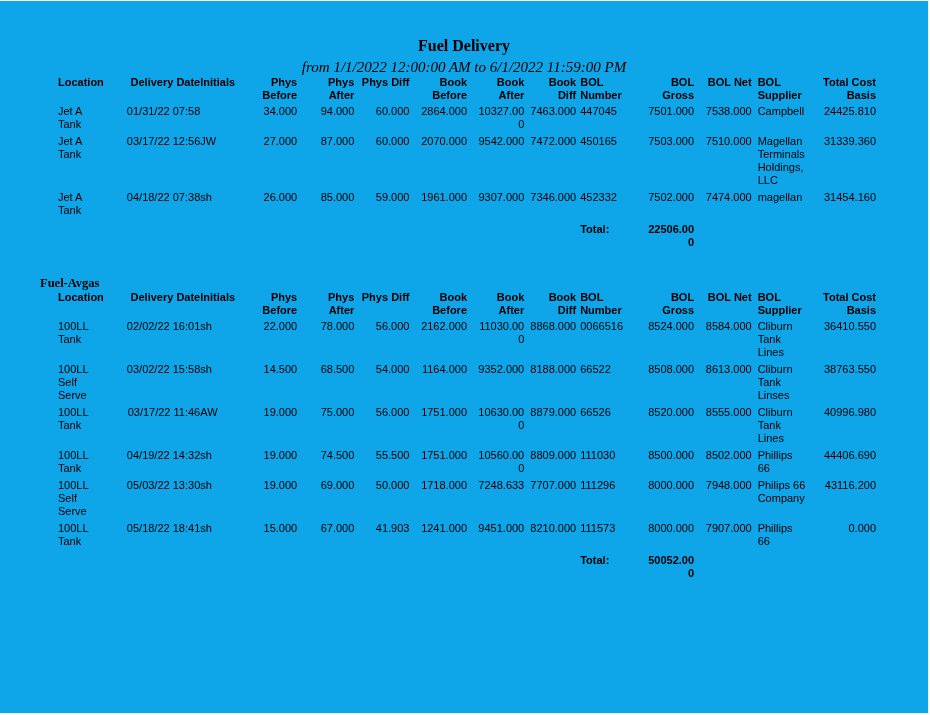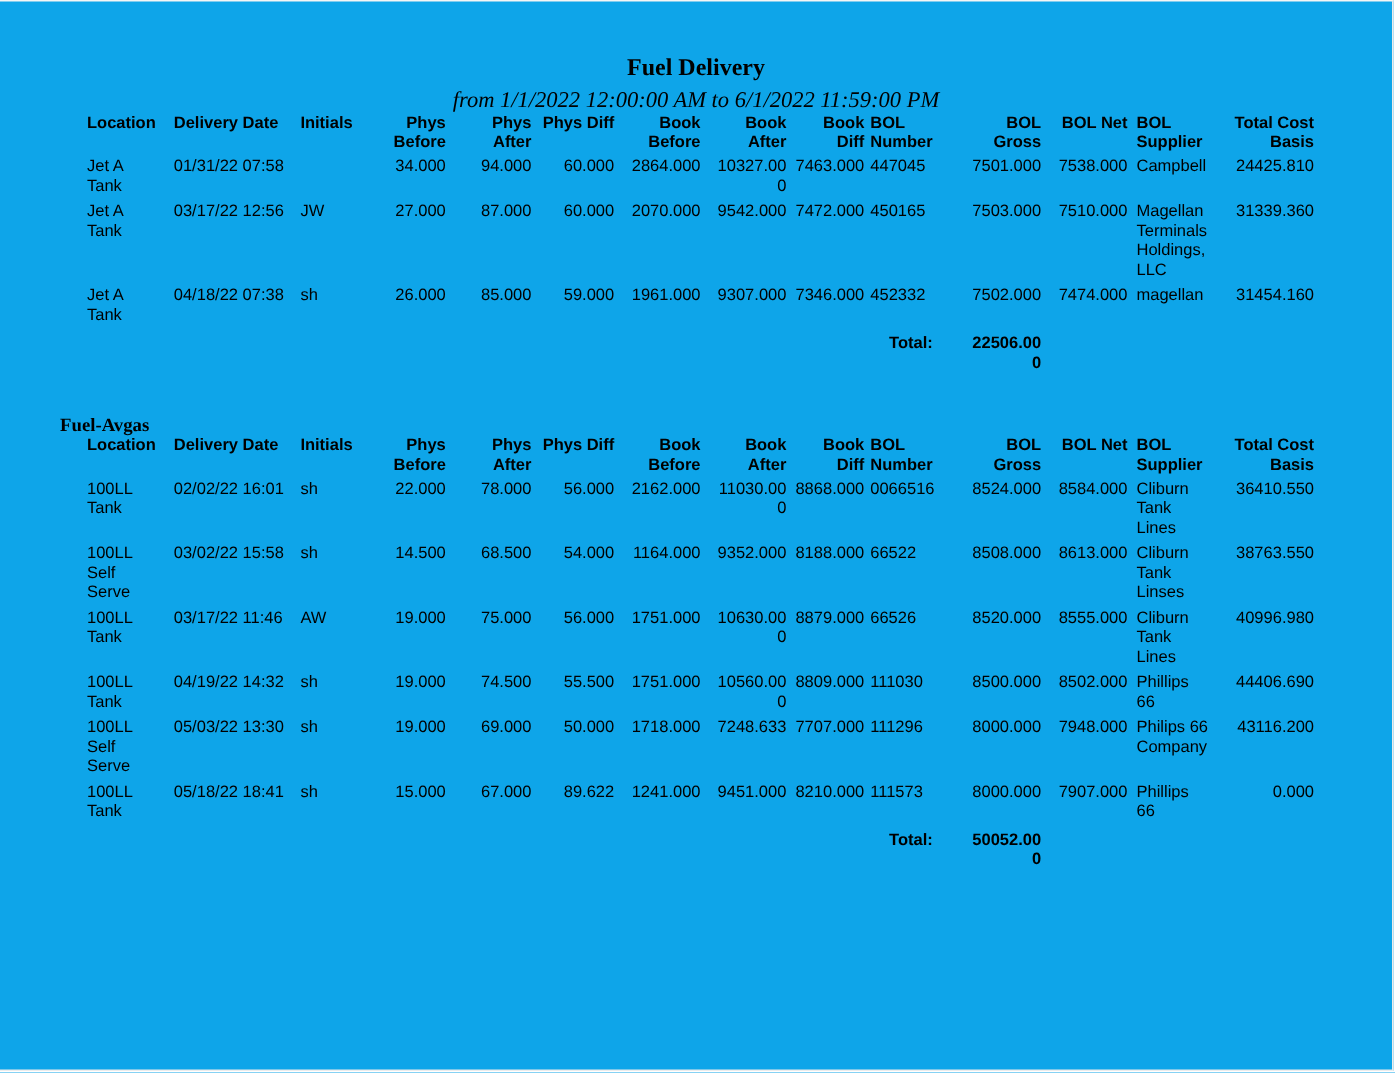--- a/index.html
+++ b/index.html
@@ -33,37 +33,37 @@
   col.col-book_before{width:58px}
   col.col-book_after{width:58px}
   col.col-book_diff{width:52px}
   col.col-bol_number{width:56px}
   col.col-bol_gross{width:63px}
   col.col-bol_net{width:58px}
   col.col-bol_supplier{width:55px}
   col.col-total_cost_basis{width:70px}
   
   .col-location{text-align:left;padding-right:12px}
-  .col-delivery_date{text-align:left}
+  .col-delivery_date{text-align:right}
   .col-initials{text-align:left}
   .col-phys_before{text-align:right}
   .col-phys_after{text-align:right}
   .col-phys_diff{text-align:right}
   .col-book_before{text-align:right}
   .col-book_after{text-align:right;padding-left:10px}
   td.col-book_after{word-break:break-all}
   .col-book_diff{text-align:right;padding-left:4px}
   .col-bol_number{text-align:left;padding-left:4px}
   .col-bol_gross{text-align:right;padding-left:12px}
   td.col-bol_gross{word-break:break-all}
   .col-bol_net{text-align:right}
   .col-bol_supplier{text-align:left;padding-left:6px}
   .col-total_cost_basis{text-align:right}
   .total-row td{font-weight:bold;padding-top:2px;}
-  .total-label{text-align:right;padding-right:10px;}
+  .total-label{text-align:left;padding-right:10px;}
 </style>
 </head>
 <body>
 
 <div class="sheet">
   <div class="report-header">
     <div class="report-title">Fuel Delivery</div>
     <div class="report-subtitle">from 1/1/2022 12:00:00 AM to 6/1/2022 11:59:00 PM</div>
   </div>
   <div class="content">
@@ -299,21 +299,21 @@
                 <td class="col-bol_net">7948.000</td>
                 <td class="col-bol_supplier">Philips 66 Company</td>
                 <td class="col-total_cost_basis">43116.200</td>
               </tr>
               <tr>
                 <td class="col-location">100LL Tank</td>
                 <td class="col-delivery_date">05/18/22 18:41</td>
                 <td class="col-initials">sh</td>
                 <td class="col-phys_before">15.000</td>
                 <td class="col-phys_after">67.000</td>
-                <td class="col-phys_diff">89.622</td>
+                <td class="col-phys_diff">41.903</td>
                 <td class="col-book_before">1241.000</td>
                 <td class="col-book_after">9451.000</td>
                 <td class="col-book_diff">8210.000</td>
                 <td class="col-bol_number">111573</td>
                 <td class="col-bol_gross">8000.000</td>
                 <td class="col-bol_net">7907.000</td>
                 <td class="col-bol_supplier">Phillips 66</td>
                 <td class="col-total_cost_basis">0.000</td>
               </tr>
               <tr class="total-row">

